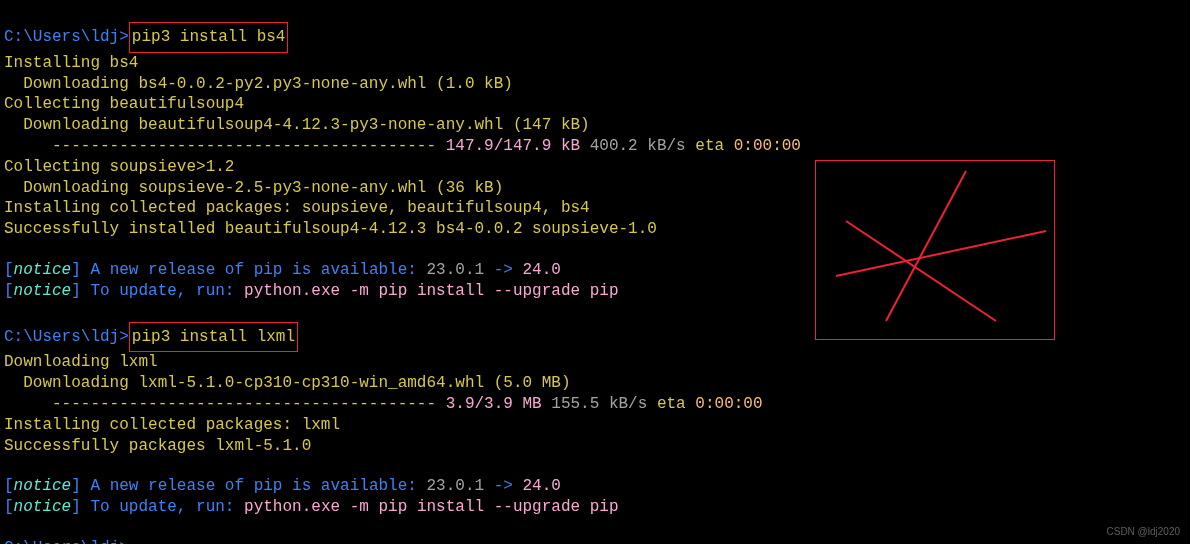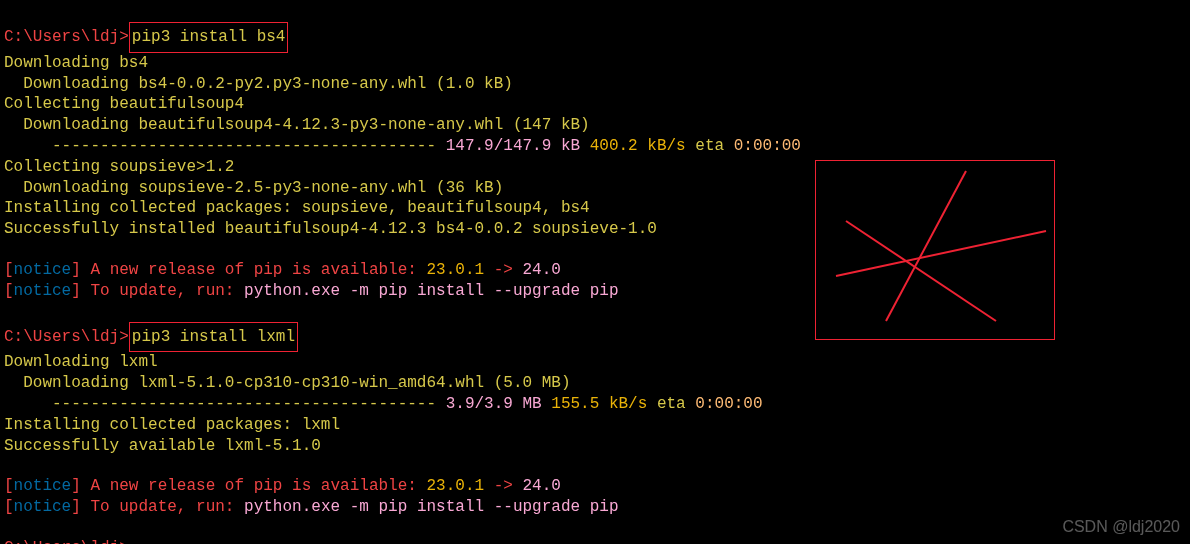--- a/index.html
+++ b/index.html
@@ -9,57 +9,57 @@
       font-size: 16px;
       line-height: 1.3;
       color: #ccc;
       width: 1190px;
       height: 544px;
       padding: 2px 4px;
       position: relative;
       overflow: hidden;
     }
     .line { white-space: pre; }
-    .white { color: #ef4444; }
+    .white { color: #3b82f6; }
     .yellow { color: #d6c84a; }
     .green { color: #f9a8d4; }
-    .red { color: #eab308; }
+    .red { color: #a3a3a3; }
     .cyan { color: #fdba74; }
-    .blue { color: #0369a1; }
+    .blue { color: #5eead4; font-style: italic; }
     .box {
       display: inline-block;
       border: 1.5px solid #e23;
       padding: 4px 2px;
     }
     .blank { height: 20px; }
     .drawing {
       position: absolute;
       right: 135px;
       top: 160px;
       width: 240px;
       height: 180px;
       border: 1.5px solid #e23;
     }
     .watermark {
       position: absolute;
       right: 10px;
       bottom: 6px;
       color: rgba(255,255,255,0.35);
       font-family: Arial, sans-serif;
-      font-size: 16px;
+      font-size: 10px;
     }
   </style>
 </head>
 <body>
 
 <div class="blank"></div>
 
 <div class="line"><span class="white">C:\Users\ldj&gt;</span><span class="box"><span class="yellow">pip3 install bs4</span></span></div>
 
-<div class="line yellow">Downloading bs4</div>
+<div class="line yellow">Installing bs4</div>
 <div class="line yellow">  Downloading bs4-0.0.2-py2.py3-none-any.whl (1.0 kB)</div>
 <div class="line yellow">Collecting beautifulsoup4</div>
 <div class="line yellow">  Downloading beautifulsoup4-4.12.3-py3-none-any.whl (147 kB)</div>
 <div class="line"><span class="yellow">     ---------------------------------------- </span><span class="green">147.9/147.9 kB </span><span class="red">400.2 kB/s</span><span class="yellow"> eta </span><span class="cyan">0:00:00</span></div>
 <div class="line yellow">Collecting soupsieve&gt;1.2</div>
 <div class="line yellow">  Downloading soupsieve-2.5-py3-none-any.whl (36 kB)</div>
 <div class="line yellow">Installing collected packages: soupsieve, beautifulsoup4, bs4</div>
 <div class="line yellow">Successfully installed beautifulsoup4-4.12.3 bs4-0.0.2 soupsieve-1.0</div>
 
 <div class="blank"></div>
@@ -68,21 +68,21 @@
 <div class="line"><span class="white">[</span><span class="blue">notice</span><span class="white">]</span><span class="white"> To update, run: </span><span class="green">python.exe -m pip install --upgrade pip</span></div>
 
 <div class="blank"></div>
 
 <div class="line"><span class="white">C:\Users\ldj&gt;</span><span class="box"><span class="yellow">pip3 install lxml</span></span></div>
 
 <div class="line yellow">Downloading lxml</div>
 <div class="line yellow">  Downloading lxml-5.1.0-cp310-cp310-win_amd64.whl (5.0 MB)</div>
 <div class="line"><span class="yellow">     ---------------------------------------- </span><span class="green">3.9/3.9 MB </span><span class="red">155.5 kB/s</span><span class="yellow"> eta </span><span class="cyan">0:00:00</span></div>
 <div class="line yellow">Installing collected packages: lxml</div>
-<div class="line yellow">Successfully available lxml-5.1.0</div>
+<div class="line yellow">Successfully packages lxml-5.1.0</div>
 
 <div class="blank"></div>
 
 <div class="line"><span class="white">[</span><span class="blue">notice</span><span class="white">]</span><span class="white"> A new release of pip is available: </span><span class="red">23.0.1</span><span class="white"> -&gt; </span><span class="green">24.0</span></div>
 <div class="line"><span class="white">[</span><span class="blue">notice</span><span class="white">]</span><span class="white"> To update, run: </span><span class="green">python.exe -m pip install --upgrade pip</span></div>
 
 <div class="blank"></div>
 
 <div class="line"><span class="white">C:\Users\ldj&gt;</span></div>
 

